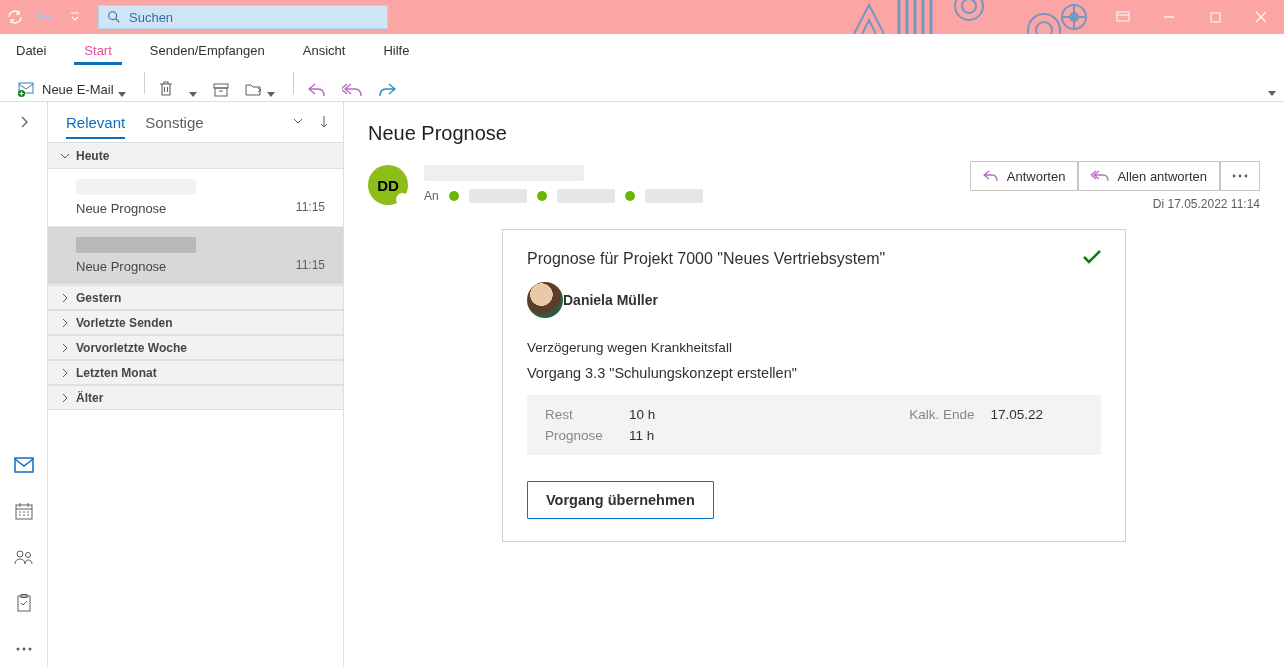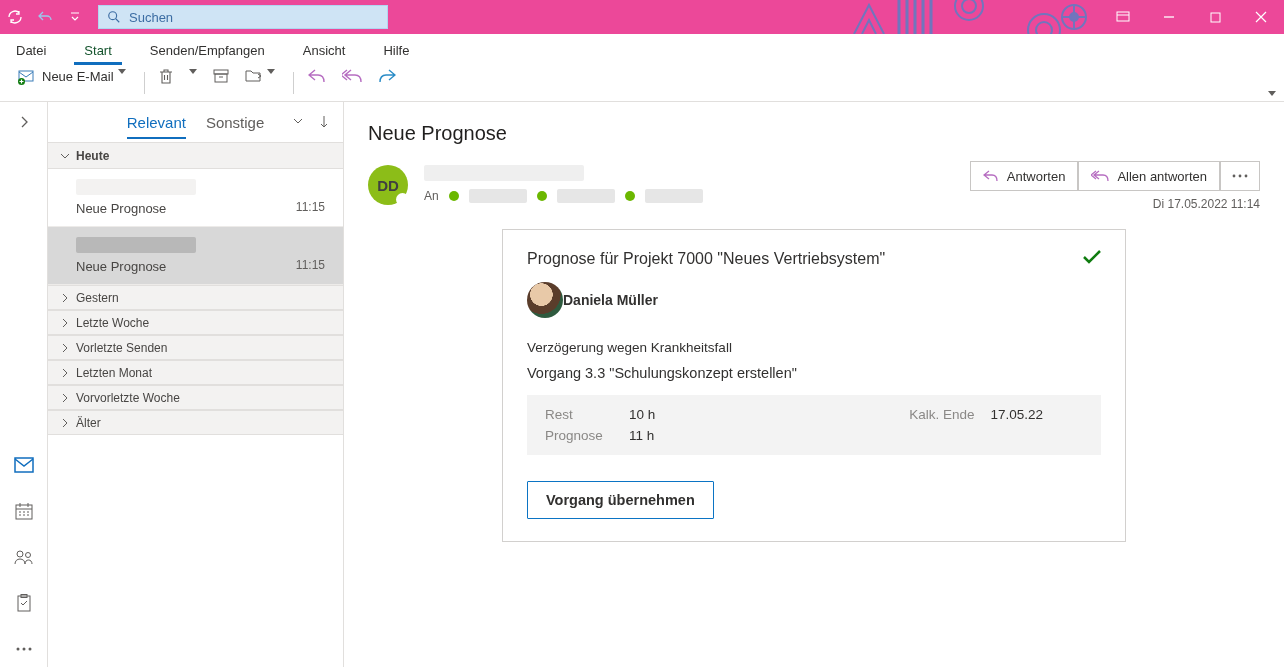--- a/index.html
+++ b/index.html
@@ -1,76 +1,76 @@
 <!DOCTYPE html>
 <html><head>
 <meta charset="utf-8">
 <style>
   * { box-sizing: border-box; margin: 0; padding: 0; font-family: "Segoe UI", Tahoma, sans-serif; }
   body { width: 1284px; height: 667px; overflow: hidden; background: #fff; font-size: 13px; color: #323130; }
 
   
-  .titlebar { height: 34px; background: #ec4899; display: flex; align-items: center; position: relative; }
+  .titlebar { height: 34px; background: #fca5a5; display: flex; align-items: center; position: relative; }
   .titlebar .left { display: flex; align-items: center; height: 100%; }
   .tb-btn { width: 30px; height: 34px; display: flex; align-items: center; justify-content: center; color: #fff; }
   .tb-btn svg { stroke: #fff; }
   .searchbox { margin-left: 8px; height: 24px; width: 290px; background: #cfe4f5; border: 1px solid #b0d6f2; display: flex; align-items: center; padding: 0 8px; color: #3c6da3; font-size: 13px; }
   .searchbox svg { margin-right: 8px; }
   .titlebar .deco { position: absolute; right: 160px; top: 0; height: 34px; width: 280px; opacity: .7; overflow:hidden;}
   .titlebar .deco svg { height: 34px; }
   .titlebar .winctrl { position: absolute; right: 0; top: 0; display: flex; height: 34px; }
   .winctrl .wc { width: 46px; height: 34px; display: flex; align-items: center; justify-content: center; color:#fff; }
 
   
   .menubar { height: 30px; display: flex; align-items: end; padding: 0 6px; border-bottom: 0; }
   .menubar .mtab { padding: 6px 10px 6px 10px; font-size: 13px; color: #323130; margin-right: 18px; position: relative; }
-  .menubar .mtab.active { color: #14532d; font-weight: 400; }
+  .menubar .mtab.active { color: #ec4899; font-weight: 400; }
   .menubar .mtab.active::after { content:""; position:absolute; left:0; right:0; bottom:-1px; height:3px; background:#106ebe; }
 
   
   .ribbon { height: 38px; display: flex; align-items: center; padding: 0 12px; border-bottom: 1px solid #e1dfdd; position: relative; }
-  .ribbon .r-item { display: flex; align-items: flex-start; height: 28px; padding: 0 6px; margin-right: 4px; }
+  .ribbon .r-item { display: flex; align-items: flex-end; height: 28px; padding: 0 6px; margin-right: 4px; }
   .ribbon .newmail svg { margin-right: 6px; }
   .ribbon .sep { width: 1px; height: 22px; background: #cfcfcf; margin: 0 8px; }
   .ribbon .chev { margin-left: 4px; }
   .ribbon .collapse-chev { position: absolute; right: 8px; bottom: 2px; }
 
   
   .body { display: flex; height: calc(667px - 34px - 30px - 38px); }
 
   
   .navrail { width: 48px; border-right: 1px solid #e1dfdd; display: flex; flex-direction: column; align-items: center; }
   .navrail .top { flex: 0 0 auto; padding-top: 10px; width:100%; display:flex; justify-content:center; }
   .navrail .spacer { flex: 1; }
   .navrail .bottom { padding-bottom: 8px; display: flex; flex-direction: column; gap: 26px; align-items:center; }
   .nav-ic { width: 20px; height: 20px; display: flex; align-items: center; justify-content: center; }
 
   
   .msglist { width: 296px; border-right: 1px solid #e1dfdd; display: flex; flex-direction: column; }
-  .msglist .filters { height: 40px; display: flex; align-items: center; padding: 0 18px; font-size: 15px; color: #605e5c; gap: 20px; position: relative; justify-content: center; }
+  .msglist .filters { height: 40px; display: flex; align-items: center; padding: 0 18px; font-size: 15px; color: #605e5c; gap: 20px; position: relative; }
   .msglist .filters .ftab { padding: 6px 0; position: relative; }
   .msglist .filters .ftab.active { color: #106ebe; }
   .msglist .filters .ftab.active::after { content:""; position:absolute; left:0; right:0; bottom:-2px; height:2px; background:#106ebe; }
   .msglist .filters .right-ic { position:absolute; right:14px; display:flex; gap:16px; color:#605e5c; }
   .msglist .list { flex: 1; overflow: hidden; }
   .grp { background: #f3f2f1; height: 27px; display: flex; align-items: center; padding: 0 12px; font-size: 12px; font-weight: 600; color: #484644; border-top: 1px solid #e1dfdd; border-bottom: 1px solid #e1dfdd;}
   .grp svg { margin-right: 6px; flex:0 0 auto;}
-  .grp.sub { font-weight: 400; height: 25px; align-items: center; }
+  .grp.sub { font-weight: 700; height: 25px; align-items: center; }
   .msgitem { padding: 10px 18px 10px 28px; border-bottom: 1px solid #edebe9; position: relative; }
   .msgitem .from { height: 16px; width: 120px; background: #f3f2f1; border-radius:2px; margin-bottom:6px; }
   .msgitem .subj { font-size: 13px; color: #484644; }
   .msgitem .time { position: absolute; right: 18px; bottom: 12px; font-size: 12px; color: #605e5c; }
   .msgitem.selected { background: #d8d8d8; }
   .msgitem.selected .from { background: #b8b8b8; }
 
   
   .reading { flex: 1; padding: 20px 24px 0 24px; display: flex; flex-direction: column; }
   .reading h1 { font-size: 20px; font-weight: 400; color:#201f1e; margin-bottom: 20px; }
   .msg-header { display: flex; align-items: flex-start; position: relative; }
-  .avatar { width: 40px; height: 40px; border-radius: 50%; background: #8cbd18; color:#404040; display:flex; align-items:center; justify-content:center; font-size:15px; font-weight:600; margin-right: 16px; position:relative; }
+  .avatar { width: 40px; height: 40px; border-radius: 50%; background: #8cbd18; color:#000000; display:flex; align-items:center; justify-content:center; font-size:15px; font-weight:600; margin-right: 16px; position:relative; }
   .avatar .pres { position:absolute; bottom:-1px; right:-1px; width:13px; height:13px; border-radius:50%; background:#fff; border:2px solid #fff; }
   .msg-header .meta .from-row { height: 16px; width: 160px; background: #efefef; border-radius:2px; margin-bottom:8px;}
   .msg-header .meta .to-row { display:flex; align-items:center; font-size:12px; color:#605e5c; gap:10px; }
   .msg-header .meta .to-row .pill { width:58px; height:14px; background:#e6e6e6; border-radius:2px; }
   .msg-header .meta .to-row .dot { width:10px; height:10px; border-radius:50%; background:#6bb700; }
   .msg-actions { position: absolute; right: 0; top: -4px; display: flex; }
   .msg-actions .btn { height: 30px; border: 1px solid #c8c6c4; background: #fff; display:flex; align-items:center; padding: 0 12px; font-size:13px; gap:8px; }
   .msg-actions .more { width: 40px; padding:0; justify-content:center; }
   .timestamp { position:absolute; right:0; top:32px; font-size:12px; color:#605e5c; }
 
@@ -311,39 +311,33 @@
       <div class="grp sub">
           <svg width="10" height="10" viewBox="0 0 10 10">
             <path d="m3 1 4 4-4 4" stroke="#605e5c" fill="none"></path>
           </svg>
           <span>Gestern</span>
         </div>
       <div class="grp sub">
           <svg width="10" height="10" viewBox="0 0 10 10">
             <path d="m3 1 4 4-4 4" stroke="#605e5c" fill="none"></path>
           </svg>
-          <span>Letzte Woche</span>
+          <span>Vorletzte Senden</span>
         </div>
       <div class="grp sub">
           <svg width="10" height="10" viewBox="0 0 10 10">
             <path d="m3 1 4 4-4 4" stroke="#605e5c" fill="none"></path>
           </svg>
-          <span>Vorletzte Senden</span>
+          <span>Vorvorletzte Woche</span>
         </div>
       <div class="grp sub">
           <svg width="10" height="10" viewBox="0 0 10 10">
             <path d="m3 1 4 4-4 4" stroke="#605e5c" fill="none"></path>
           </svg>
           <span>Letzten Monat</span>
-        </div>
-      <div class="grp sub">
-          <svg width="10" height="10" viewBox="0 0 10 10">
-            <path d="m3 1 4 4-4 4" stroke="#605e5c" fill="none"></path>
-          </svg>
-          <span>Vorvorletzte Woche</span>
         </div>
       <div class="grp sub">
           <svg width="10" height="10" viewBox="0 0 10 10">
             <path d="m3 1 4 4-4 4" stroke="#605e5c" fill="none"></path>
           </svg>
           <span>Älter</span>
         </div>
     </div>
   </div>
 

